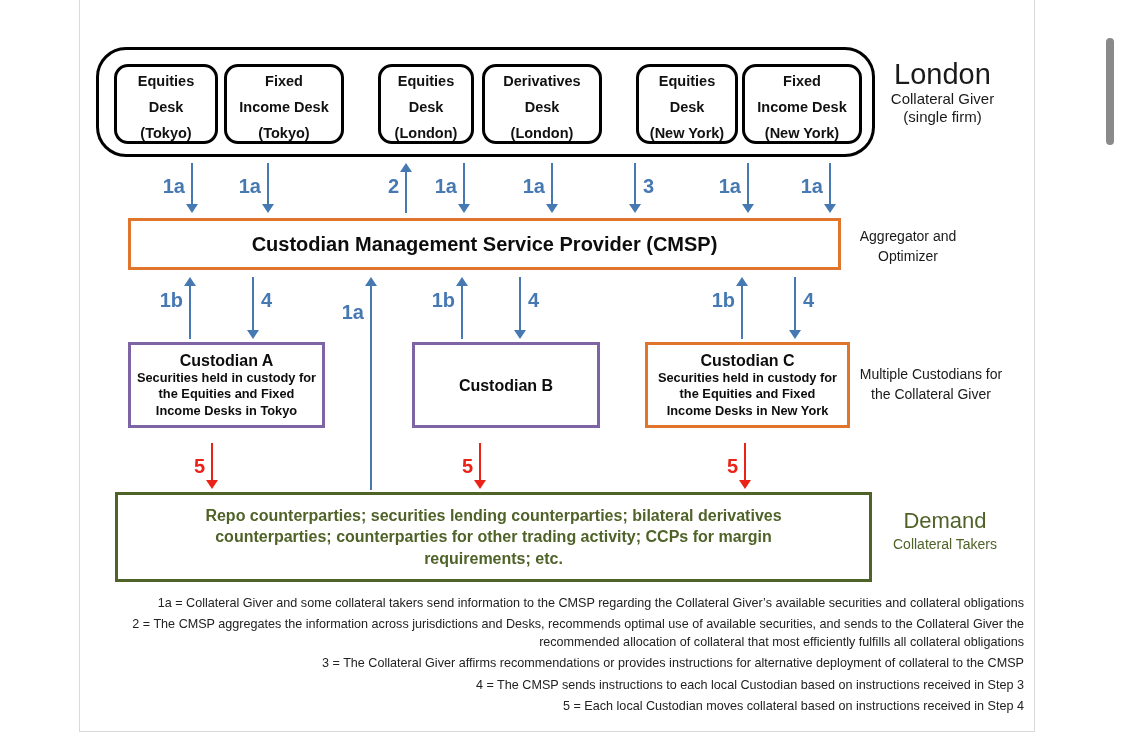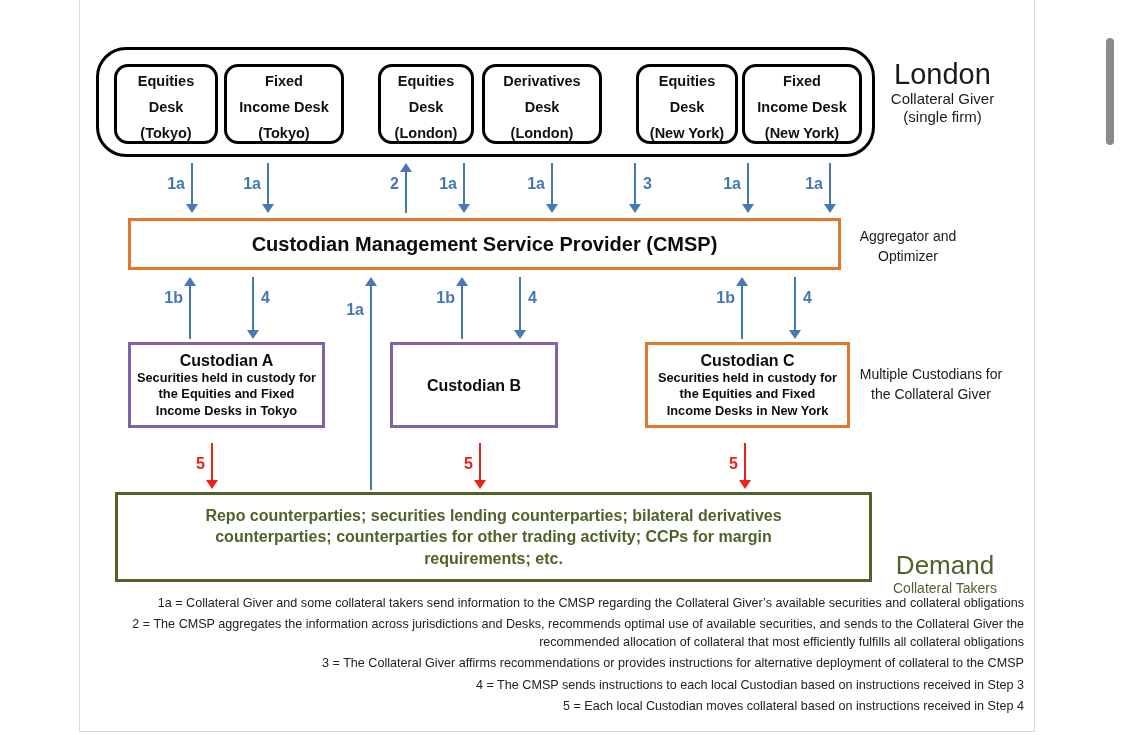--- a/index.html
+++ b/index.html
@@ -32,28 +32,28 @@
              display:flex;flex-direction:column;align-items:center;justify-content:center;text-align:center;padding:2px 6px;}
   .custodian.purple{border:3px solid var(--purple);}
   .custodian.orange{border:3px solid var(--orange);}
   .cust-title{font-weight:bold;font-size:16px;line-height:19px;color:#0d0d0d;}
   .cust-body{font-weight:bold;font-size:12.8px;line-height:16.5px;color:#0d0d0d;}
 
   
   .demand-box{position:absolute;left:115px;top:492px;width:757px;height:90px;border:3px solid var(--green);
               box-sizing:border-box;background:#fff;display:flex;align-items:center;justify-content:center;}
   .demand-text{width:630px;text-align:center;font-weight:bold;font-size:16px;line-height:21.5px;color:var(--green);}
-  .demand-title{font-size:26px;line-height:30px;color:var(--green);margin-top:44px;}
+  .demand-title{font-size:22px;line-height:30px;color:var(--green);}
   .demand-sub{font-size:14px;line-height:17px;color:var(--green);}
 
   
   .flow-arrow{position:absolute;width:0;}
   .flow-shaft{position:absolute;left:-1px;width:2px;}
   .flow-head{position:absolute;left:-6.5px;width:0;height:0;border-left:6.5px solid transparent;border-right:6.5px solid transparent;}
-  .flow-label{position:absolute;font-weight:bold;font-size:16px;white-space:nowrap;}
+  .flow-label{position:absolute;font-weight:bold;font-size:20px;white-space:nowrap;}
 
   
   .legend{position:absolute;left:102px;top:591px;width:926px;color:#222;}
   .legend p{margin:4px;font-size:12.6px;line-height:17.4px;text-align:right;}
 
   :root{--orange:#e0762d;--purple:#7e63a5;--green:#4f6228;--blue:#4679b2;--red:#ea2217;}
 </style>
 </head>
 <body>
 
@@ -113,21 +113,21 @@
 
 <div class="cmsp-box">
   <span>Custodian Management Service Provider (CMSP)</span>
 </div>
 <div class="side-label small-side" style="left:855px;top:226px;width:106px;">Aggregator and Optimizer</div>
 
 <div class="custodian purple" style="left:128px;width:197px;">
   <div class="cust-title">Custodian A</div>
   <div class="cust-body" style="width:180px;">Securities held in custody for the Equities and Fixed Income Desks in Tokyo</div>
 </div>
-<div class="custodian purple" style="left:390px;width:168px;justify-content:center;">
+<div class="custodian purple" style="left:412px;width:188px;justify-content:center;">
   <div class="cust-title">Custodian B</div>
 </div>
 <div class="custodian orange" style="left:645px;width:205px;">
   <div class="cust-title">Custodian C</div>
   <div class="cust-body" style="width:182px;">Securities held in custody for the Equities and Fixed Income Desks in New York</div>
 </div>
 <div class="side-label small-side" style="left:855px;top:364px;width:152px;">Multiple Custodians for the Collateral Giver</div>
 
 <div class="demand-box">
   <div class="demand-text">Repo counterparties; securities lending counterparties; bilateral derivatives counterparties; counterparties for other trading activity; CCPs for margin requirements; etc.</div>

